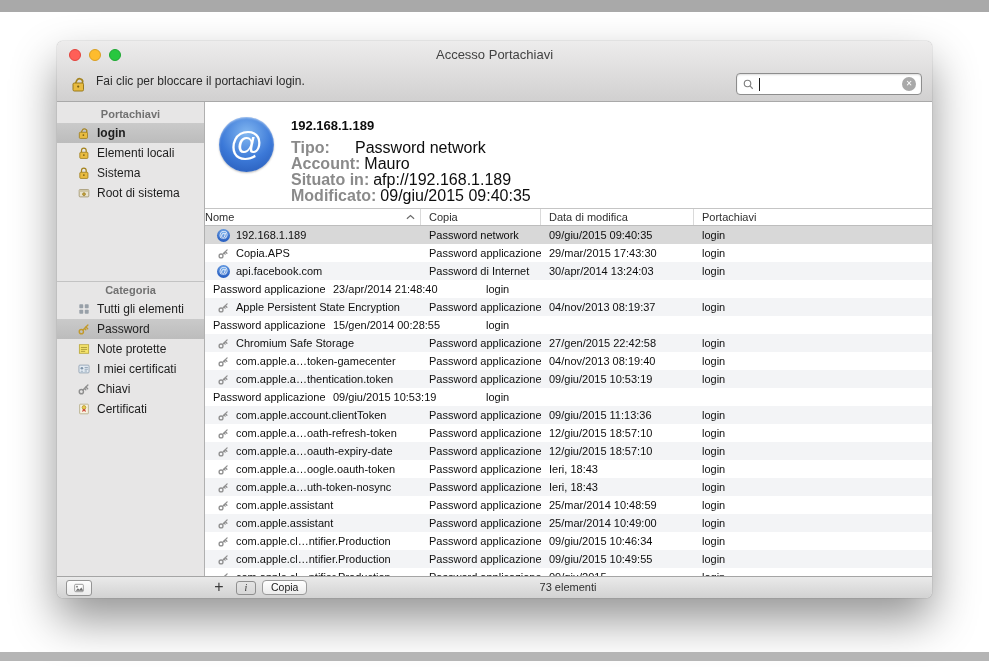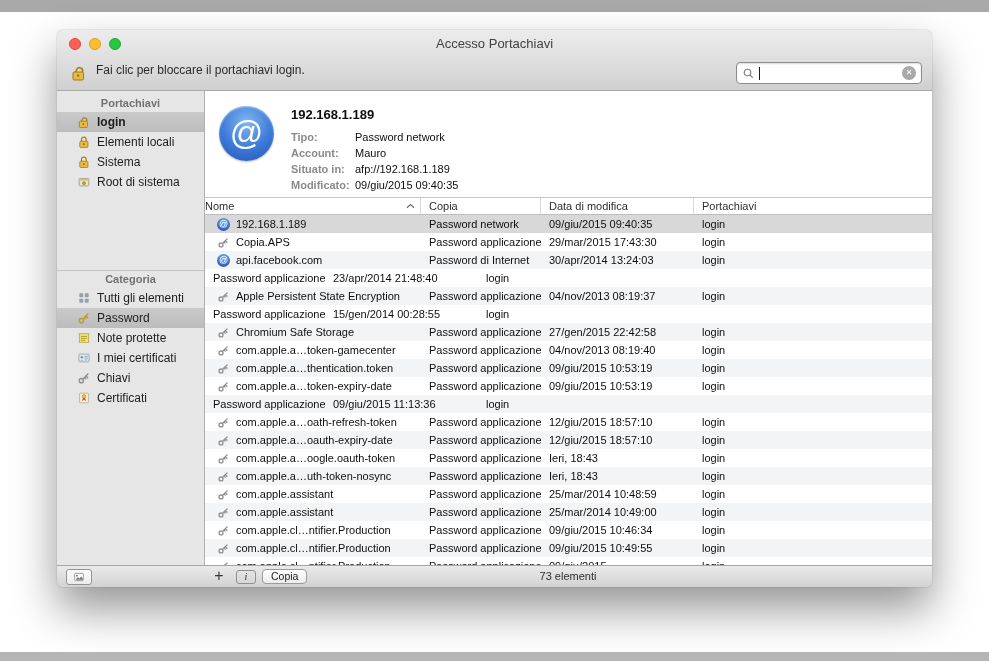--- a/index.html
+++ b/index.html
@@ -1,21 +1,21 @@
 <!DOCTYPE html>
 <html><head>
 <meta charset="utf-8">
 <style>
   *{margin:0;padding:0;box-sizing:border-box}
   html,body{width:989px;height:667px}
   body{background:#fff;font-family:"Liberation Sans","DejaVu Sans",sans-serif;position:relative;overflow:hidden}
   .strip-top{position:absolute;left:0;top:0;width:100%;height:12px;background:#a9a9a9}
   .strip-bottom{position:absolute;left:0;top:652px;width:100%;height:9px;background:#b5b5b5}
 
-  .window{position:absolute;left:57px;top:30px;width:875px;height:557px;border-radius:6px;overflow:hidden;
+  .window{position:absolute;left:57px;top:41px;width:875px;height:557px;border-radius:6px;overflow:hidden;
           background:#fff;box-shadow:0 22px 45px rgba(0,0,0,.42),0 0 1px rgba(0,0,0,.55);
           display:flex;flex-direction:column;font-size:11px;color:#111}
 
   
   .header{flex:0 0 61px;background:linear-gradient(#edecec 0%,#dedddd 55%,#d1d0d0 100%);border-bottom:1px solid #a9a9a9;position:relative}
   .titlebar{height:26px;position:relative}
   .traffic{position:absolute;left:12px;top:8px;display:flex;gap:8px}
   .tl{width:12px;height:12px;border-radius:50%;display:inline-block}
   .tl.red{background:#ff5f57;border:1px solid #e2443d}
   .tl.yellow{background:#febc2e;border:1px solid #d99f23}
@@ -44,21 +44,21 @@
   .sb-icon{width:14px;height:14px;flex:0 0 14px}
   .sb-icon svg{width:14px;height:14px;display:block}
   .sb-divider{height:1px;background:#c3c3c3;margin-top:78px}
 
   .main{flex:1;display:flex;flex-direction:column;min-width:0;background:#fff}
   .detail{flex:0 0 107px;border-bottom:1px solid #c5c5c5;display:flex;padding:15px 0 0 14px;gap:17px}
   .at-big{width:55px;height:55px;border-radius:50%;flex:0 0 55px;color:#fff;font-size:33px;text-align:center;line-height:54px;
           background:radial-gradient(circle at 50% 30%,#82b7f0 0%,#3c79d8 55%,#2355b2 100%);
           box-shadow:inset 0 1px 2px rgba(255,255,255,.5),0 1px 2px rgba(0,0,0,.25)}
   .detail-title{font-size:13px;font-weight:bold;color:#0d0d0d;margin-bottom:7px;padding-top:1px}
-  .detail-field{font-size:11px;line-height:16px;display:flex}
+  .detail-field{font-size:16px;line-height:16px;display:flex}
   .detail-field .lbl{font-weight:bold;color:#8a8a8a;min-width:60px;margin-right:4px;white-space:nowrap}
   .detail-field .val{color:#0d0d0d;white-space:nowrap}
 
   .thead{flex:0 0 17px;display:flex;border-bottom:1px solid #bdbdbd;background:#fff;font-size:11px;color:#2e2e2e}
   .th{display:flex;align-items:center;border-right:1px solid #dadada;padding-left:8px}
   .th.c1{padding-left:0}
   .th .sort{margin-left:auto;margin-right:5px;display:flex}
   .th .sort svg{width:9px;height:6px;display:block}
   .c1{width:216px;flex:0 0 216px}
   .c2{width:120px;flex:0 0 120px}
@@ -399,38 +399,38 @@
                   </g>
                 </svg>
               </span>
               <span class="nm">com.apple.a…thentication.token</span>
             </div>
             <div class="cell c2">Password applicazione</div>
             <div class="cell c3">09/giu/2015 10:53:19</div>
             <div class="cell c4">login</div>
           </div>
           <div class="trow">
-            <div class="cell c1">
-              <span class="key-sm">
-                <svg viewBox="0 0 18 18">
-                  <g fill="none" stroke="#8f8f8f" stroke-width="1.8" stroke-linecap="round">
-                    <circle cx="5.6" cy="12.4" r="2.7"></circle>
-                    <path d="M7.8 10.2 14 4"></path>
-                    <path d="M11.5 6.5l2.2 2.2"></path>
-                    <path d="M9.7 8.3l1.6 1.6"></path>
-                  </g>
-                </svg>
-              </span>
-              <span class="nm">com.apple.a…token-expiry-date</span>
-            </div>
             <div class="cell c2">Password applicazione</div>
             <div class="cell c3">09/giu/2015 10:53:19</div>
             <div class="cell c4">login</div>
           </div>
           <div class="trow stripe">
+            <div class="cell c1">
+              <span class="key-sm">
+                <svg viewBox="0 0 18 18">
+                  <g fill="none" stroke="#8f8f8f" stroke-width="1.8" stroke-linecap="round">
+                    <circle cx="5.6" cy="12.4" r="2.7"></circle>
+                    <path d="M7.8 10.2 14 4"></path>
+                    <path d="M11.5 6.5l2.2 2.2"></path>
+                    <path d="M9.7 8.3l1.6 1.6"></path>
+                  </g>
+                </svg>
+              </span>
+              <span class="nm">com.apple.account.clientToken</span>
+            </div>
             <div class="cell c2">Password applicazione</div>
             <div class="cell c3">09/giu/2015 11:13:36</div>
             <div class="cell c4">login</div>
           </div>
           <div class="trow">
             <div class="cell c1">
               <span class="key-sm">
                 <svg viewBox="0 0 18 18">
                   <g fill="none" stroke="#8f8f8f" stroke-width="1.8" stroke-linecap="round">
                     <circle cx="5.6" cy="12.4" r="2.7"></circle>

